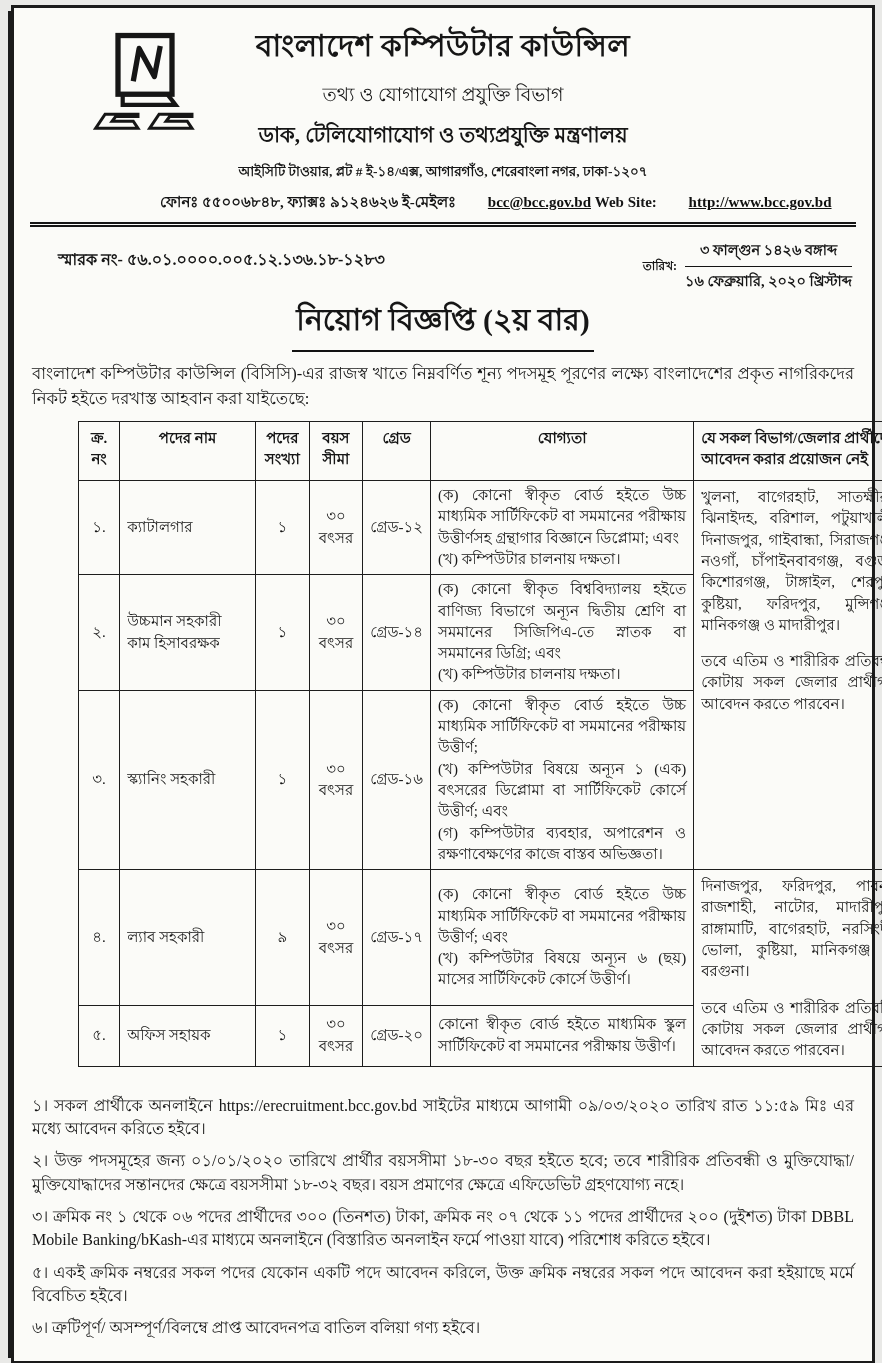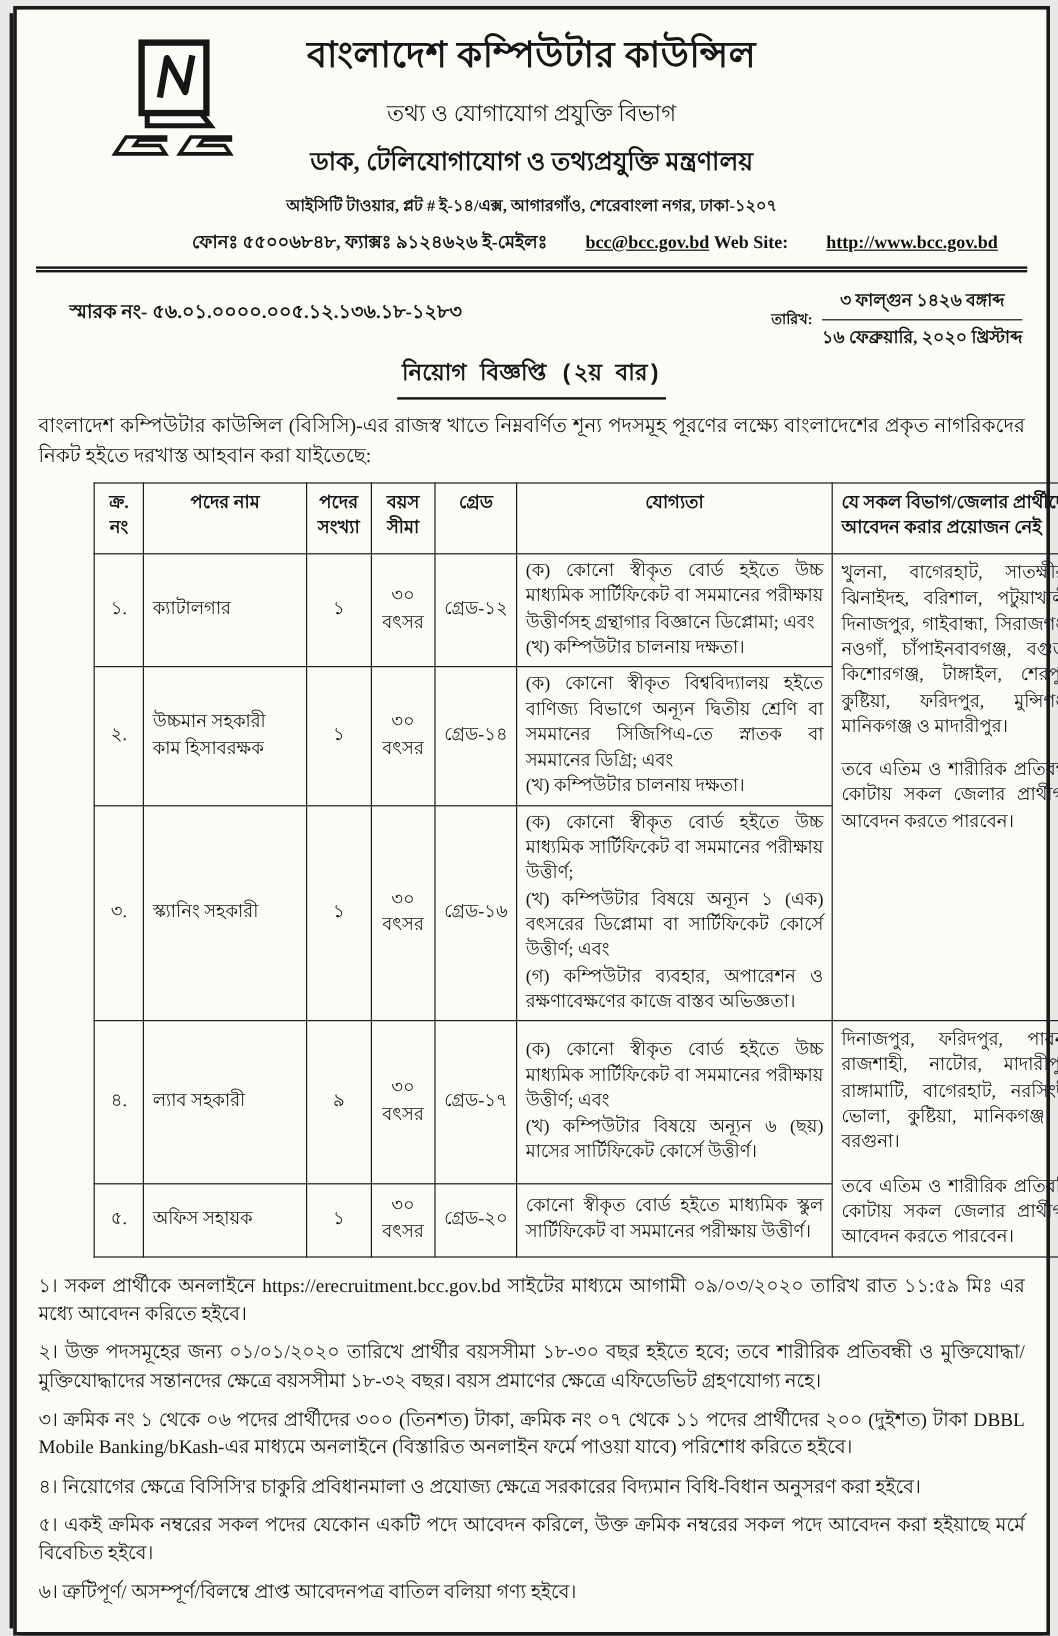--- a/index.html
+++ b/index.html
@@ -38,38 +38,38 @@
   .memo-row { display: flex; justify-content: space-between; align-items: flex-start; margin-top: 12px; }
   .memo-no { font-size: 16px; font-weight: 700; padding-left: 28px; padding-top: 8px; }
   .date-wrap { display: flex; gap: 8px; padding-right: 4px; }
   .date-label { font-size: 12px; font-weight: 700; align-self: center; }
   .date-stack { text-align: center; font-size: 14.5px; font-weight: 700; }
   .date-top { border-bottom: 1.8px solid #141414; padding: 0 8px 3px 8px; }
   .date-bottom { padding-top: 3px; }
 
   
   .title-wrap { text-align: center; margin-top: 2px; }
-  .notice-title { display: inline-block; font-size: 19px; font-weight: 800; border-bottom: 2.5px solid #121212; padding: 0 4px 3px 4px; font-family: Liberation Mono, monospace; }
+  .notice-title { display: inline-block; font-size: 30px; font-weight: 800; border-bottom: 2.5px solid #121212; padding: 0 4px 3px 4px; }
   .intro { font-size: 16.5px; line-height: 1.5; text-align: justify; margin: 10px 2px 9px 2px; }
 
   
   table.vacancy { width: 100%; border-collapse: collapse; font-size: 15px; line-height: 1.42; margin-left: 48px; }
   .vacancy th, .vacancy td { border: 1.7px solid #1d1d1d; padding: 4px 7px; }
   .vacancy th { font-weight: 700; text-align: center; vertical-align: top; padding-top: 6px; padding-bottom: 10px; }
   .vacancy th.hl { text-align: left; }
   .vacancy td { vertical-align: middle; }
   td.c { text-align: center; }
   td.qual { text-align: justify; }
   td.dist { text-align: justify; vertical-align: top; padding-top: 6px; }
   .pre { white-space: pre-line; }
   .dist p { margin: 0; }
   .dist p.quota { margin-top: 15px; }
 
   
-  .notes { margin-top: 13px; }
+  .notes { margin-top: 27px; }
   .note { font-size: 16px; line-height: 1.46; text-align: justify; margin: 9px 2px; }
 </style>
 </head>
 <body>
 
 <div class="page">
 
   <div class="header">
     <div class="logo">
       <svg width="118" height="108" viewBox="0 0 100 92" aria-hidden="true">
@@ -195,19 +195,18 @@
         <td class="c">গ্রেড-২০</td>
         <td class="qual pre">কোনো স্বীকৃত বোর্ড হইতে মাধ্যমিক স্কুল সার্টিফিকেট বা সমমানের পরীক্ষায় উত্তীর্ণ।</td>
       </tr>
     </tbody>
   </table>
 
   <div class="notes">
     <p class="note">১। সকল প্রার্থীকে অনলাইনে https://erecruitment.bcc.gov.bd সাইটের মাধ্যমে আগামী ০৯/০৩/২০২০ তারিখ রাত ১১:৫৯ মিঃ এর মধ্যে আবেদন করিতে হইবে।</p>
     <p class="note">২। উক্ত পদসমূহের জন্য ০১/০১/২০২০ তারিখে প্রার্থীর বয়সসীমা ১৮-৩০ বছর হইতে হবে; তবে শারীরিক প্রতিবন্ধী ও মুক্তিযোদ্ধা/মুক্তিযোদ্ধাদের সন্তানদের ক্ষেত্রে বয়সসীমা ১৮-৩২ বছর। বয়স প্রমাণের ক্ষেত্রে এফিডেভিট গ্রহণযোগ্য নহে।</p>
     <p class="note">৩। ক্রমিক নং ১ থেকে ০৬ পদের প্রার্থীদের ৩০০ (তিনশত) টাকা, ক্রমিক নং ০৭ থেকে ১১ পদের প্রার্থীদের ২০০ (দুইশত) টাকা DBBL Mobile Banking/bKash-এর মাধ্যমে অনলাইনে (বিস্তারিত অনলাইন ফর্মে পাওয়া যাবে) পরিশোধ করিতে হইবে।</p>
-    <p class="note">৪। নিয়োগের ক্ষেত্রে বিসিসি'র চাকুরি প্রবিধানমালা ও প্রযোজ্য ক্ষেত্রে সরকারের বিদ্যমান বিধি-বিধান অনুসরণ করা হইবে।</p>
     <p class="note">৫। একই ক্রমিক নম্বরের সকল পদের যেকোন একটি পদে আবেদন করিলে, উক্ত ক্রমিক নম্বরের সকল পদে আবেদন করা হইয়াছে মর্মে বিবেচিত হইবে।</p>
     <p class="note">৬। ত্রুটিপূর্ণ/ অসম্পূর্ণ/বিলম্বে প্রাপ্ত আবেদনপত্র বাতিল বলিয়া গণ্য হইবে।</p>
 
   </div>
 
 </div>
 
 </body></html>

